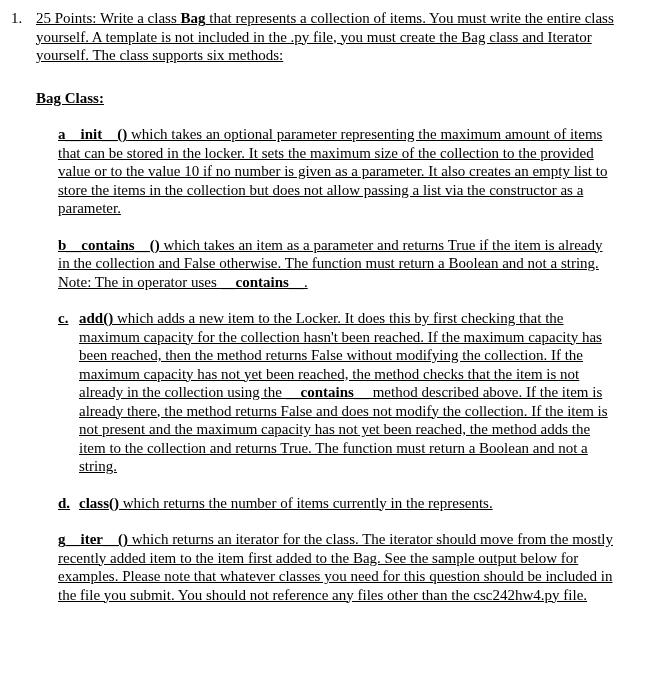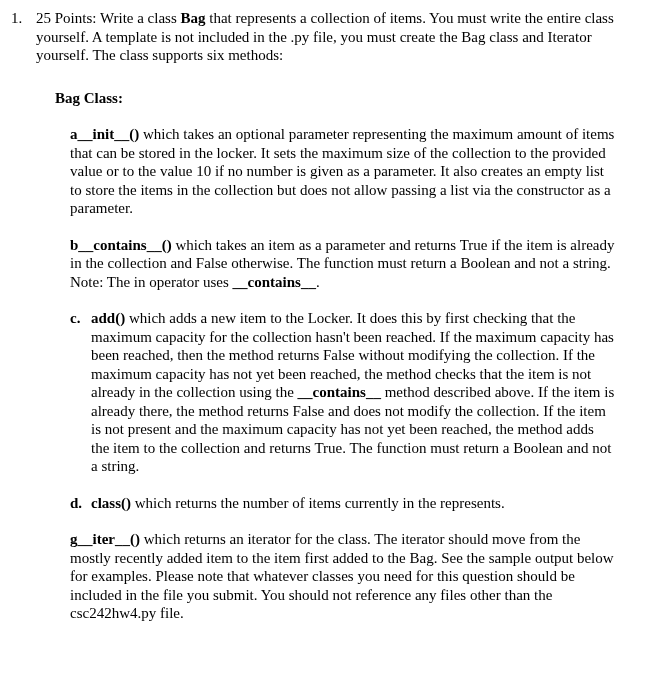--- a/index.html
+++ b/index.html
@@ -9,23 +9,23 @@
     min-height: 692px;
     background: #ffffff;
     color: #000000;
     font-family: "Liberation Serif", "DejaVu Serif", serif;
     font-size: 15px;
     line-height: 18.5px;
     padding: 9px 30px 10px 11px;
   }
   .numbered-item { display: flex; }
   .num { flex: 0 0 25px; width: 25px; }
-  .item-body { flex: 1; min-width: 0; }
-  .section-heading { font-weight: 700; margin-top: 24px; margin-left: 19px; }
-  .methods { margin-left: 34px; }
+  .item-body { flex: 1; min-width: 0; text-decoration: underline; }
+  .section-heading { font-weight: 700; margin-top: 24px; }
+  .methods { margin-left: 22px; }
   .method { margin-top: 18px; }
   .method-row { display: flex; }
   .method-row .marker { flex: 0 0 21px; width: 21px; font-weight: 700; }
   .method-row .method-body { flex: 1; min-width: 0; }
   .rich b, .rich .b { font-weight: 700; }
 </style>
 </head>
 <body>
 
 <div class="page">

